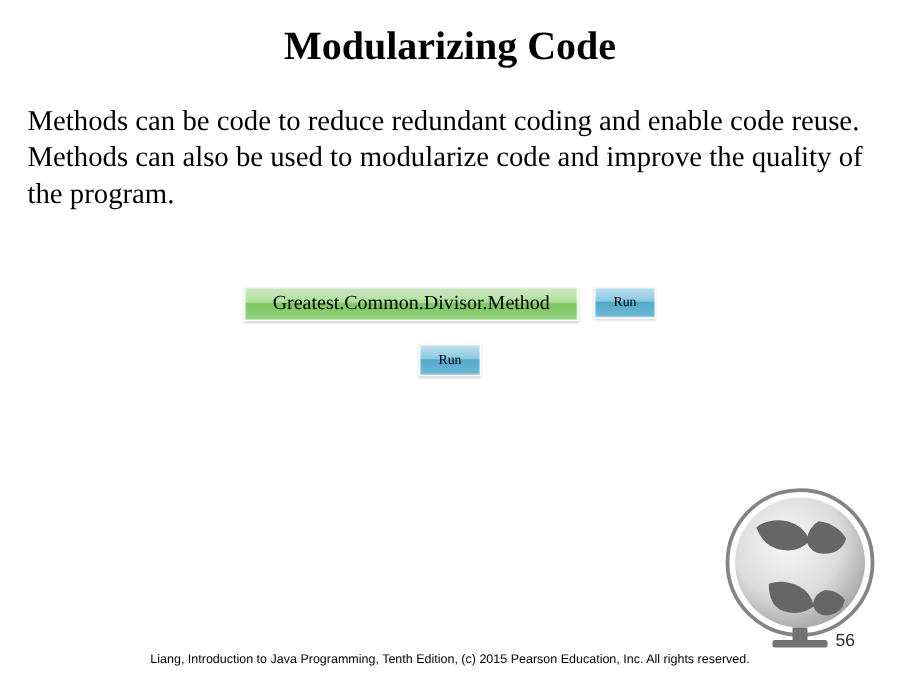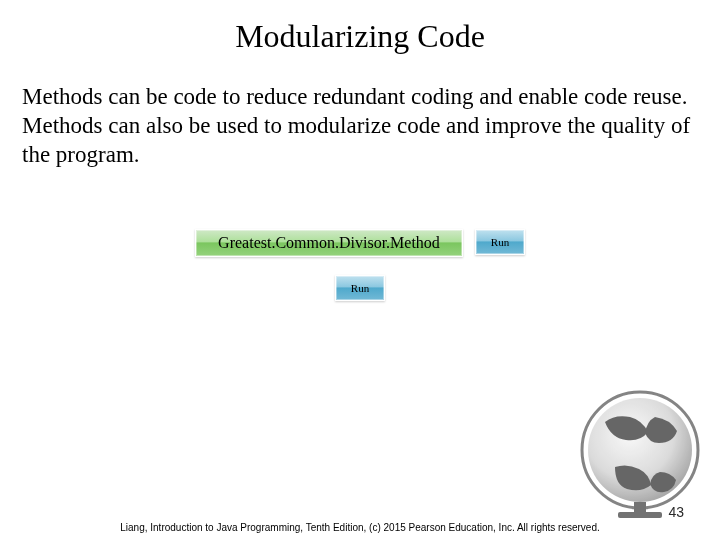--- a/index.html
+++ b/index.html
@@ -13,21 +13,21 @@
   }
   .slide {
     width: 100%;
     height: 100%;
     padding: 18px 20px 0 20px;
     position: relative;
   }
   .title {
     text-align: center;
     font-size: 32px;
-    font-weight: 400;
+    font-weight: 700;
     color: #000;
     margin-bottom: 28px;
   }
   .body-text {
     font-size: 23px;
     line-height: 1.25;
     color: #000;
     font-weight: 400;
     margin-bottom: 60px;
     padding: 0 2px;
@@ -128,15 +128,15 @@
       <path d="M45 50 q10 -8 25 -5 q12 3 18 15 q-8 10 -22 8 q-15 -2 -21 -18 Z" fill="#565656"></path>
       <path d="M95 45 q15 2 22 14 q-4 12 -18 12 q-10 0 -14 -10 q2 -12 10 -16 Z" fill="#565656"></path>
       <path d="M55 95 q12 -4 24 2 q10 5 12 16 q-10 8 -24 4 q-12 -4 -12 -22 Z" fill="#565656"></path>
       <path d="M100 100 q10 0 16 8 q-2 10 -12 12 q-10 2 -14 -8 q2 -10 10 -12 Z" fill="#565656"></path>
       <rect x="74" y="130" width="12" height="10" fill="#636363"></rect>
       <rect x="58" y="140" width="44" height="6" rx="2" fill="#636363"></rect>
     </svg>
   </div>
 
   <div class="footer">Liang, Introduction to Java Programming, Tenth Edition, (c) 2015 Pearson Education, Inc. All rights reserved.</div>
-  <div class="page-num">43</div>
+  <div class="page-num">56</div>
 
 </div>
 
 </body></html>

